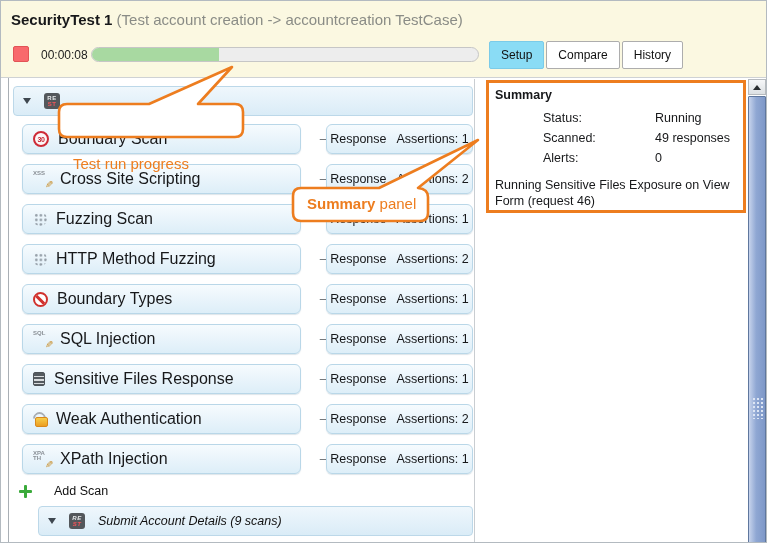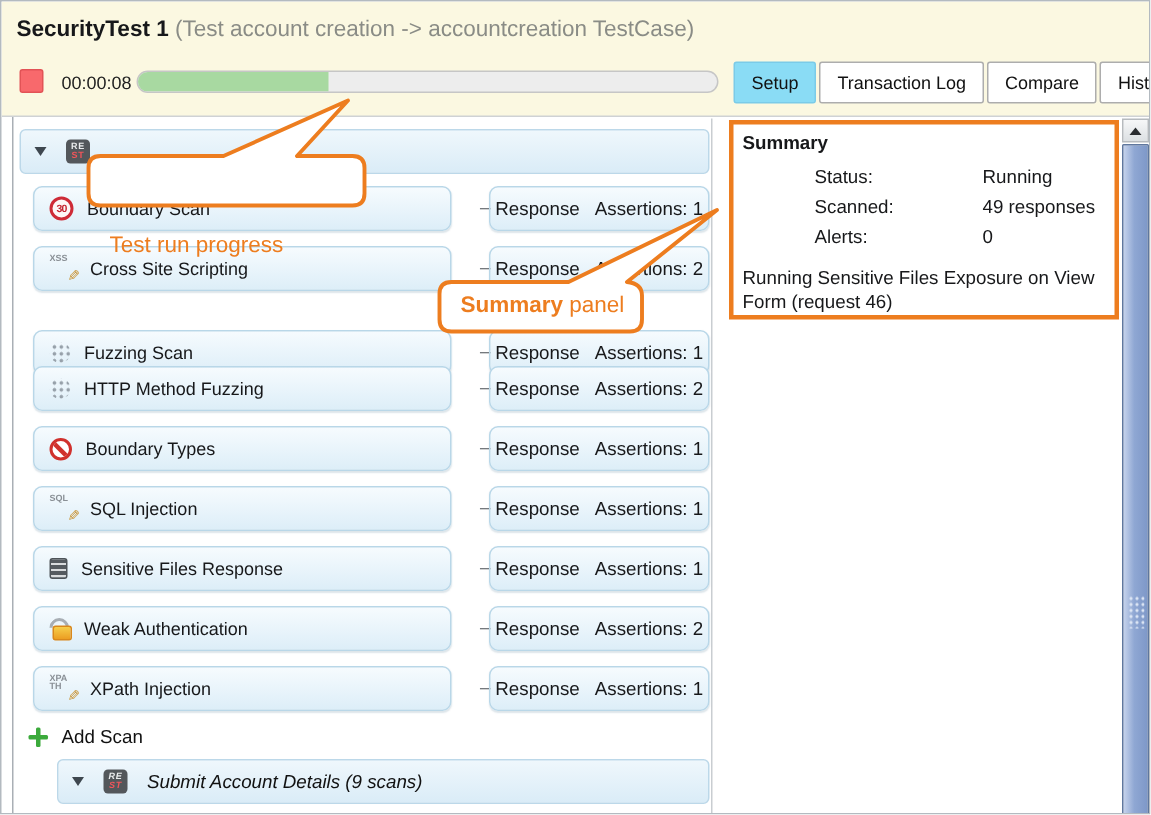--- a/index.html
+++ b/index.html
@@ -29,38 +29,38 @@
   .step-header.bottom { left:37px; top:505px; width:435px;font-style:italic; }
   .step-label { font-size:12.5px; color:#111; }
   .tri-down { width:0; height:0; border-left:4.5px solid transparent; border-right:4.5px solid transparent; border-top:6px solid #3E474F; }
   .ic-rest { width:16px; height:16px; background:#53575B; border-radius:3px; display:flex; flex-direction:column; align-items:center; justify-content:center; line-height:1; flex:none; }
   .ic-rest span { font-size:6px; font-weight:bold; letter-spacing:0.5px; }
   .ic-rest .re { color:#E9EBEC; }
   .ic-rest .st { color:#F2555A; }
   
   .scan-row { position:absolute; left:21px; width:451px; height:30px; }
   .scan-box { position:absolute; left:0; top:0; width:279px; height:30px; border-radius:6px; background:linear-gradient(#F6FBFE,#DDEEF8); border:1px solid #B9D7E8; box-shadow:0 1px 1px rgba(120,150,170,0.25); display:flex; align-items:center; padding-left:10px; gap:9px; cursor:pointer; }
-  .scan-label { font-size:12px; color:#17181A; white-space:nowrap; }
+  .scan-label { font-size:16px; color:#17181A; white-space:nowrap; }
   .flow-arrow { position:absolute; left:284px; top:3px; width:38px; text-align:center; font-size:17px; font-weight:bold; color:#4A5055; }
   .resp-box { position:absolute; left:304px; top:0; width:147px; height:30px; border-radius:6px; background:linear-gradient(#F6FBFE,#DDEEF8); border:1px solid #B9D7E8; box-shadow:0 1px 1px rgba(120,150,170,0.25); display:flex; align-items:center; justify-content:center; gap:10px; font-size:12.5px; color:#17181A; cursor:pointer; white-space:nowrap; }
   
   .ic { flex:none; }
   .ic-30 { width:16px; height:16px; border-radius:50%; border:2px solid #CE2B37; background:#FDF7F7; color:#C42430; font-size:7px; font-weight:bold; display:flex; align-items:center; justify-content:center; letter-spacing:-0.5px; }
   .ic-txt { position:relative; width:18px; height:16px; }
   .ic-txt .tt { position:absolute; top:0; left:0; font-size:6px; font-weight:bold; color:#8A9096; line-height:5px; white-space:pre; }
   .ic-txt .pen { position:absolute; right:-2px; bottom:-3px; font-size:10px; color:#C9912F; transform:scaleX(-1); }
   .ic-fuzz { width:14px; height:14px; border-radius:50%; background-image:radial-gradient(#97A1AA 1.2px, rgba(255,255,255,0) 1.4px); background-size:4.6px 4.6px; background-position:1px 1px; }
   .ic-no { position:relative; width:15px; height:15px; border:2.5px solid #D0312D; border-radius:50%; background:#fff; overflow:hidden; }
   .ic-no::after { content:""; position:absolute; left:-2px; top:4px; width:14px; height:2.5px; background:#D0312D; transform:rotate(45deg); }
   .ic-files { width:12px; height:14px; border-radius:2px; background:repeating-linear-gradient(to bottom, #555B60 0 2.6px, #D9DCDE 2.6px 3.8px); border:1px solid #4E5459; }
   .ic-lock { position:relative; width:14px; height:16px; }
   .ic-lock::before { content:""; position:absolute; left:0; top:1px; width:9px; height:9px; border:2.2px solid #A8AEB4; border-bottom-color:transparent; border-radius:50%; transform:rotate(45deg); }
   .ic-lock::after { content:""; position:absolute; left:2px; bottom:0; width:11px; height:8px; background:linear-gradient(#F6CE4A,#EC9E22); border:1px solid #D9881B; border-radius:2px; }
   
-  .add-scan { position:absolute; left:18px; top:481px; height:18px; display:flex; align-items:center; gap:9px; font-size:12.5px; color:#111; cursor:pointer; }
+  .add-scan { position:absolute; left:18px; top:481px; height:18px; display:flex; align-items:center; gap:22px; font-size:12.5px; color:#111; cursor:pointer; }
   .plus-icon { position:relative; width:13px; height:13px; }
   .plus-icon::before { content:""; position:absolute; left:0; top:5px; width:13px; height:3.5px; background:#3BAA3B; border-radius:1px; }
   .plus-icon::after { content:""; position:absolute; left:4.8px; top:0; width:3.5px; height:13px; background:#3BAA3B; border-radius:1px; }
   
   .summary-panel { position:absolute; left:485px; top:79px; width:260px; height:133px; border:3px solid #ED7D1F; background:#fff; padding:5px 6px; font-size:12.5px; color:#17181A; }
   .summary-title { font-weight:bold; margin-bottom:6px; }
   .sum-row { display:flex; line-height:20px;margin-left:48px; }
   .sum-label { width:112px; flex:none; }
   .sum-msg { margin-top:9px; line-height:16px; }
   .view-report-btn { position:absolute; left:512px; top:255px; width:210px; height:27px; background:#EEF0F1; border:1px solid #DADEE1; border-radius:4px; color:#9BA1A7; font-size:13px; display:flex; align-items:center; justify-content:center; cursor:default; }
@@ -83,21 +83,20 @@
 
   <div class="top-area">
     <div class="title"><b>SecurityTest 1</b><span> (Test account creation -&gt; accountcreation TestCase)</span></div>
     <div class="stop-btn" title=""></div>
     <div class="elapsed">00:00:08</div>
     <div class="progress-track">
       <div class="progress-fill" style="width: 33%;"></div>
     </div>
     <div class="tabs">
       <div class="tab active">Setup</div>
-      <div class="tab">Transaction Log</div>
       <div class="tab">Compare</div>
       <div class="tab">History</div>
     </div>
   </div>
 
   <div class="content-frame"></div>
   <div class="panel-divider"></div>
 
   <div class="step-header top">
     <span class="tri-down"></span>
@@ -127,21 +126,21 @@
         </span>
       <span class="scan-label">Cross Site Scripting</span>
     </div>
     <span class="flow-arrow">→</span>
     <div class="resp-box">
       <span>Response</span>
       <span>Assertions: 2</span>
     </div>
   </div>
 
-  <div class="scan-row" style="top:219px">
+  <div class="scan-row" style="top:203px">
     <div class="scan-box">
       <span class="ic ic-fuzz"></span>
       <span class="scan-label">Fuzzing Scan</span>
     </div>
     <span class="flow-arrow">→</span>
     <div class="resp-box">
       <span>Response</span>
       <span>Assertions: 1</span>
     </div>
   </div>

